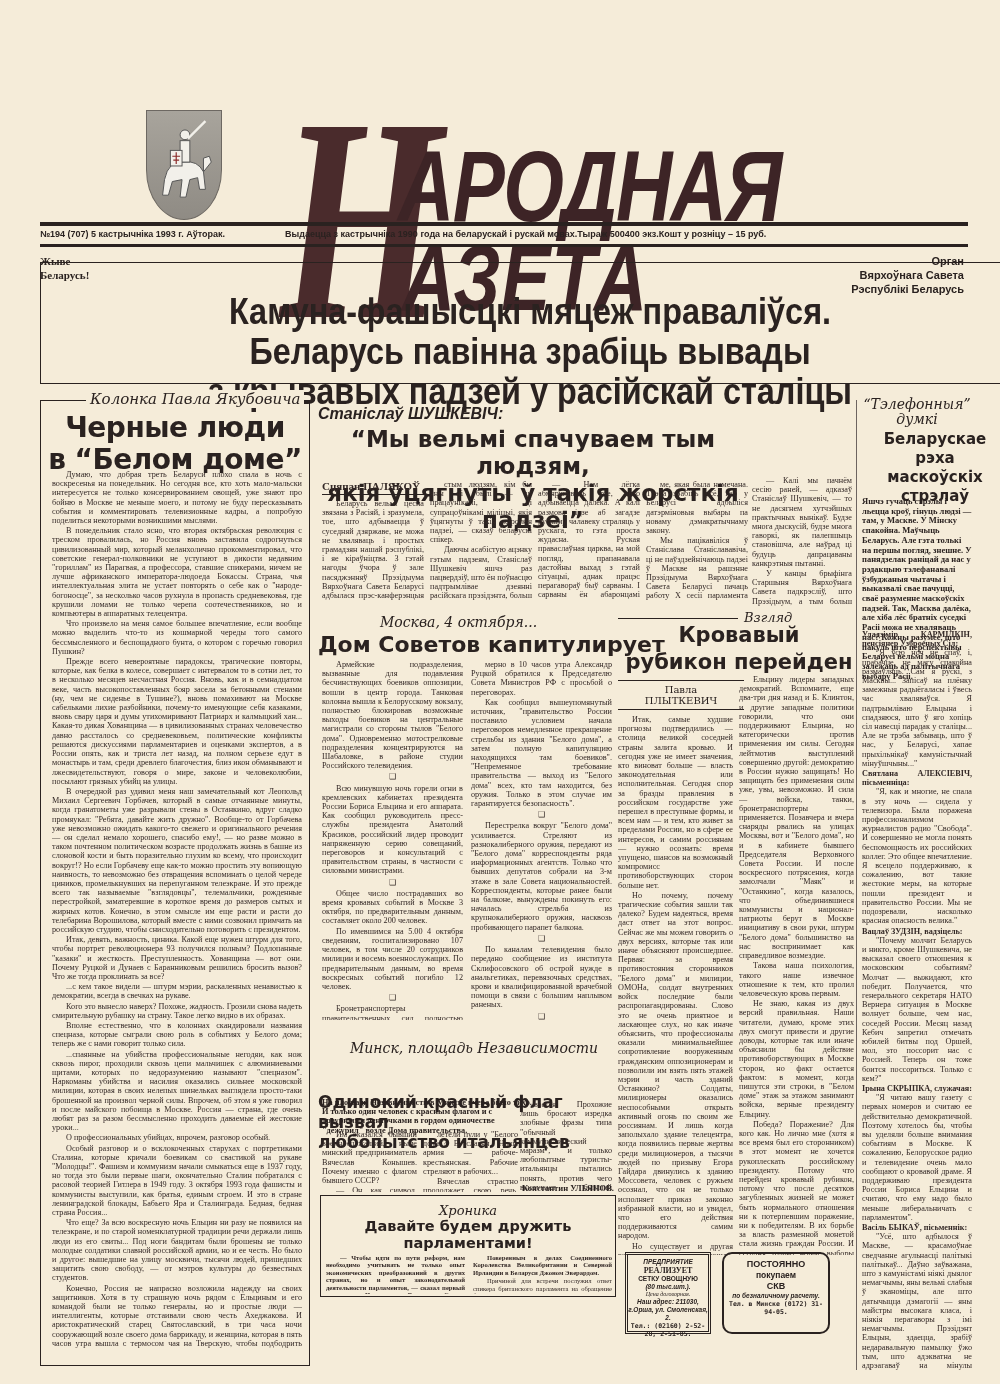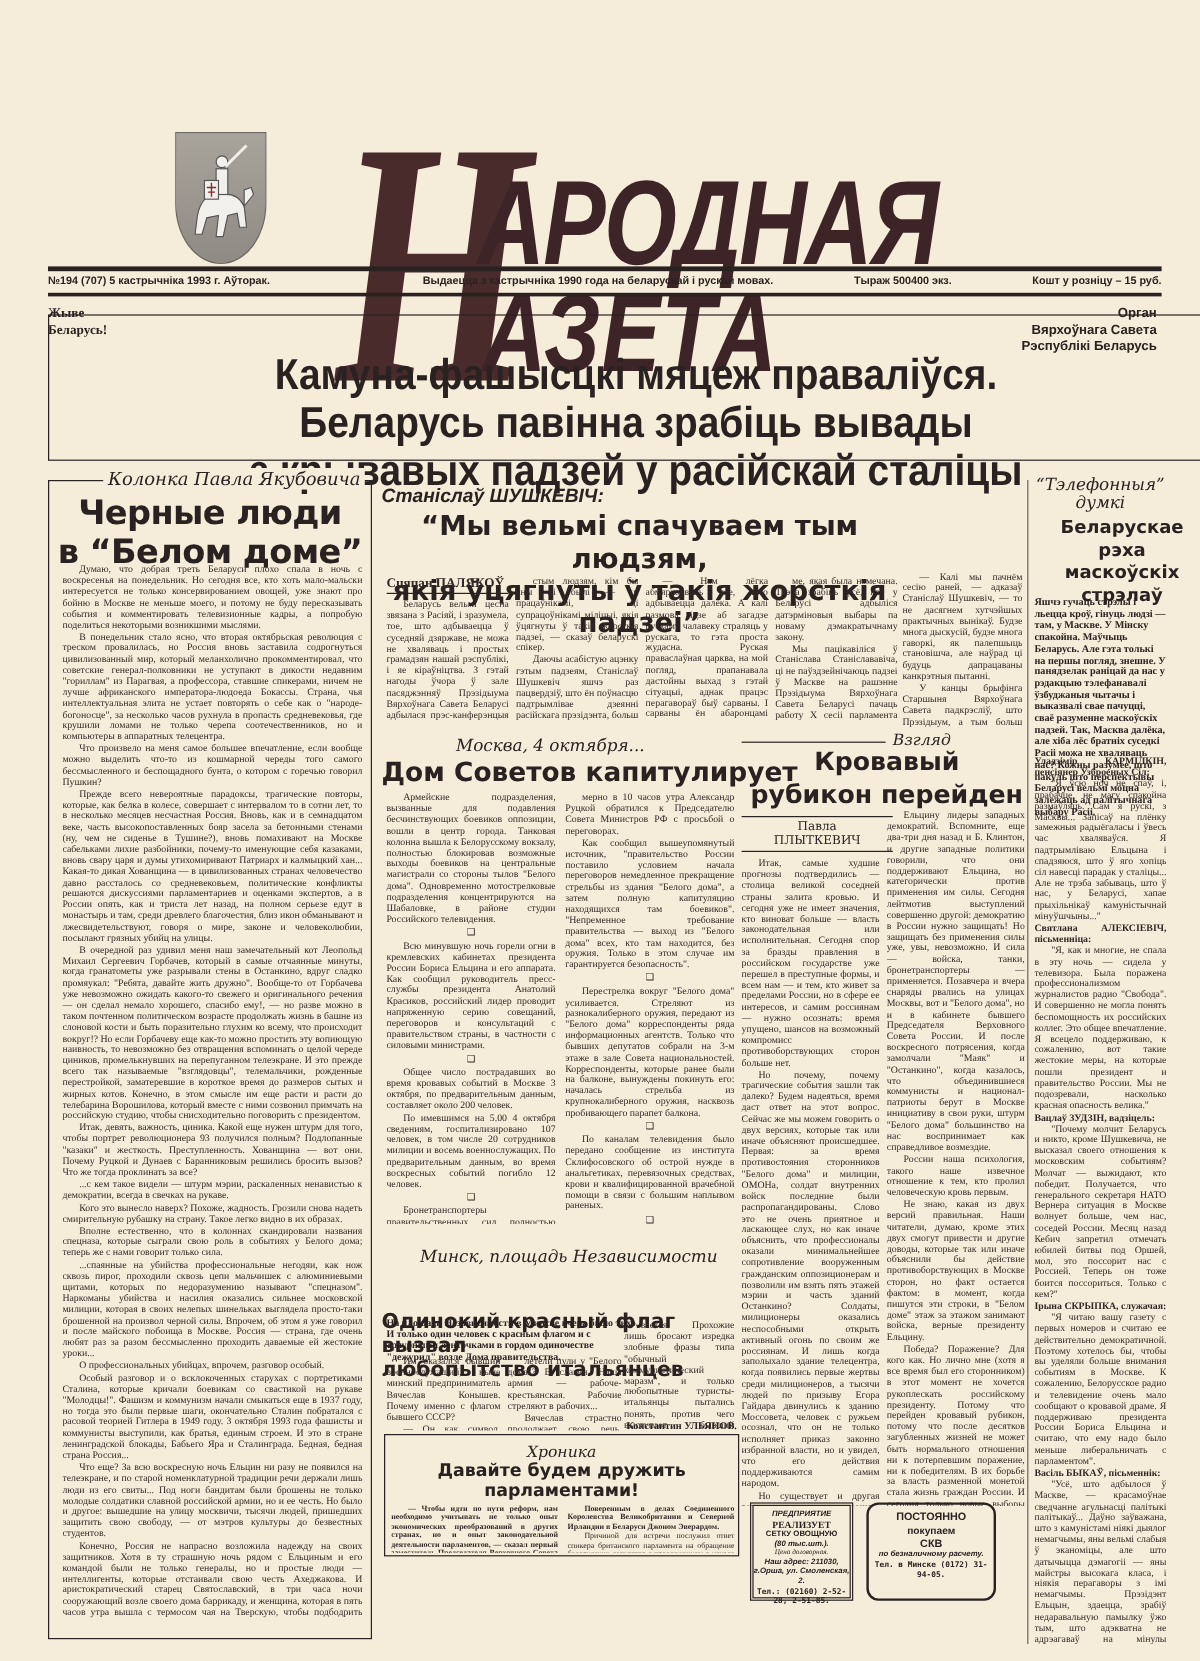--- a/index.html
+++ b/index.html
@@ -25,21 +25,21 @@
   .logo-big-letter {
     font-family: "Liberation Serif", serif; font-style: italic; font-weight: bold;
     color: #4a2b2c;
   }
   .logo-N { left: 280px; top: 75px; font-size: 290px; line-height: 290px; transform: scaleX(0.72); transform-origin: left top; }
   .logo-line1 { left: 398px; top: 136px; font: bold italic 100px "Liberation Sans", sans-serif; color:#3d2426; letter-spacing: -2px; transform: scaleX(0.78); transform-origin: left top; line-height: 100px;}
   .logo-line2 { left: 402px; top: 232px; font: bold italic 92px "Liberation Sans", sans-serif; color:#3d2426; letter-spacing: 1px; transform: scaleX(0.8); transform-origin: left top; line-height: 92px;}
   .rule-thick { left: 40px; width: 928px; height: 4px; background: #2a2220; }
   .infobar {
     left: 40px; top: 226px; width: 928px; height: 16px;
-    display: flex; justify-content: space-between; align-items: center;
+    display: flex; align-items: center;
     font: bold 9px "Liberation Sans", sans-serif;
   }
   .infobar span:nth-child(2){ margin-left: 60px; }
   
   .headline-box {
     left: 40px; top: 262px; width: 980px; height: 122px;
     border: 1.5px solid #2a2220; text-align: center;
     font: bold 36px "Liberation Sans", sans-serif; line-height: 40px; color:#2a2220;
     padding-top: 29px;
   }
@@ -257,21 +257,21 @@
   <div>ПЛЫТКЕВИЧ</div>
 </div>
 <div class="abs body-text vz-body">
   <div>
     <p>Итак, самые худшие прогнозы подтвердились — столица великой соседней страны залита кровью. И сегодня уже не имеет значения, кто виноват больше — власть законодательная или исполнительная. Сегодня спор за бразды правления в российском государстве уже перешел в преступные формы, и всем нам — и тем, кто живет за пределами России, но в сфере ее интересов, и самим россиянам — нужно осознать: время упущено, шансов на возможный компромисс противоборствующих сторон больше нет.</p>
     <p>Но почему, почему трагические события зашли так далеко? Будем надеяться, время даст ответ на этот вопрос. Сейчас же мы можем говорить о двух версиях, которые так или иначе объясняют происшедшее. Первая: за время противостояния сторонников "Белого дома" и милиции, ОМОНа, солдат внутренних войск последние были распропагандированы. Слово это не очень приятное и ласкающее слух, но как иначе объяснить, что профессионалы оказали минимальнейшее сопротивление вооруженным гражданским оппозиционерам и позволили им взять пять этажей мэрии и часть зданий Останкино? Солдаты, милиционеры оказались неспособными открыть активный огонь по своим же россиянам. И лишь когда заполыхало здание телецентра, когда появились первые жертвы среди милиционеров, а тысячи людей по призыву Егора Гайдара двинулись к зданию Моссовета, человек с ружьем осознал, что он не только исполняет приказ законно избранной власти, но и увидел, что его действия поддерживаются самим народом.</p>
     <p>Но существует и другая версия: все, что произошло, спланировано сторонниками Ельцина. Звучит она, конечно, странно, но... почему в то злополучное воскресенье войск и милиции в центре столицы оказалось (по свидетельству российских и иностранных корреспондентов) меньше, чем было раньше, а некоторые подразделения вообще стояли без оружия? Полторы-две тысячи вооруженных сторонников "Белого дома" пошли в наступление, опьяненные первым успехом, они уже почти праздновали победу, но... в город двинулись верные президенту войска, свое слово сказали у Моссовета москвичи, напуганные происходящими событиями, полностью развязали руки президенту</p>
   </div>
   <div style="margin-top:-40px">
     <p>Ельцину лидеры западных демократий. Вспомните, еще два-три дня назад и Б. Клинтон, и другие западные политики говорили, что они поддерживают Ельцина, но категорически против применения им силы. Сегодня лейтмотив выступлений совершенно другой: демократию в России нужно защищать! Но защищать без применения силы уже, увы, невозможно. И сила — войска, танки, бронетранспортеры — применяется. Позавчера и вчера снаряды рвались на улицах Москвы, вот и "Белого дома", но и в кабинете бывшего Председателя Верховного Совета России. И после воскресного потрясения, когда замолчали "Маяк" и "Останкино", когда казалось, что объединившиеся коммунисты и национал-патриоты берут в Москве инициативу в свои руки, штурм "Белого дома" большинство на нас воспринимает как справедливое возмездие.</p>
-    <p>России наша психология, такого наше извечное отношение к тем, кто пролил человеческую кровь первым.</p>
+    <p>Такова наша психология, такого наше извечное отношение к тем, кто пролил человеческую кровь первым.</p>
     <p>Не знаю, какая из двух версий правильная. Наши читатели, думаю, кроме этих двух смогут привести и другие доводы, которые так или иначе объяснили бы действие противоборствующих в Москве сторон, но факт остается фактом: в момент, когда пишутся эти строки, в "Белом доме" этаж за этажом занимают войска, верные президенту Ельцину.</p>
     <p>Победа? Поражение? Для кого как. Но лично мне (хотя я все время был его сторонником) в этот момент не хочется рукоплескать российскому президенту. Потому что перейден кровавый рубикон, потому что после десятков загубленных жизней не может быть нормального отношения ни к потерпевшим поражение, ни к победителям. В их борьбе за власть разменной монетой стала жизнь граждан России. И сегодня только новые выборы могут восстановить разрушенное.</p>
 
   </div>
 </div>
 
 <div class="abs kicker mn-kicker">Минск, площадь Независимости</div>
 <div class="abs mn-title">
   <div>Одинокий красный флаг вызвал</div>
   <div>любопытство итальянцев</div>

